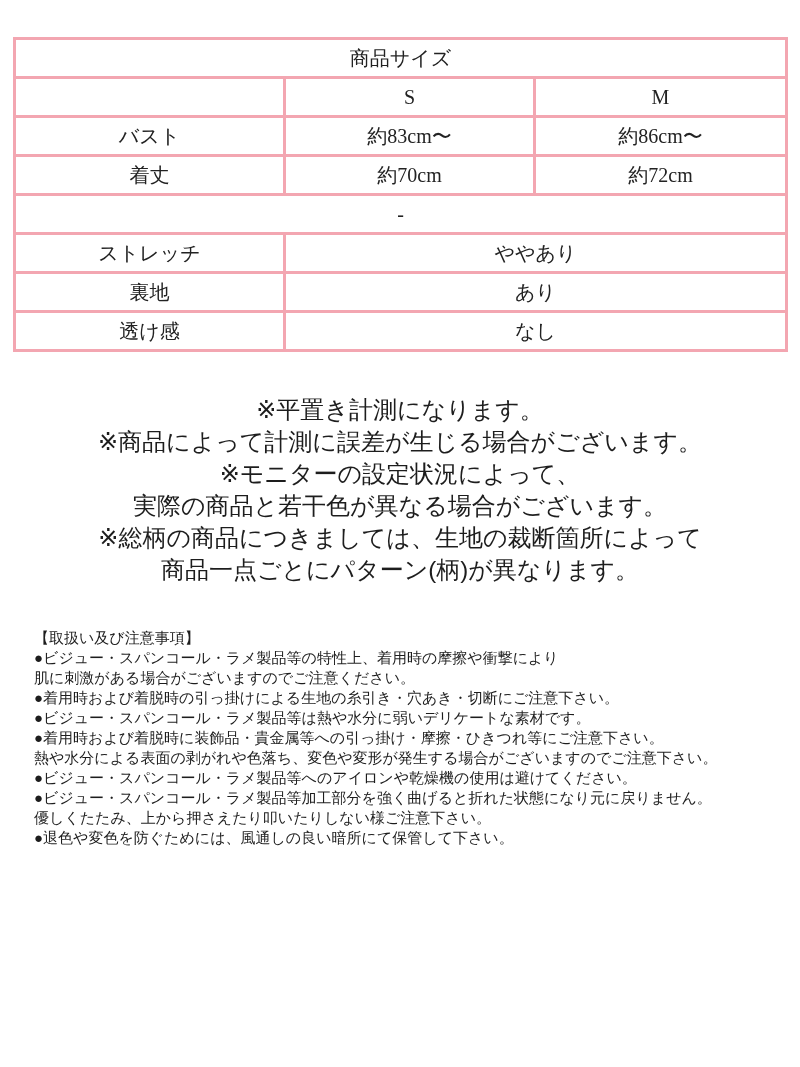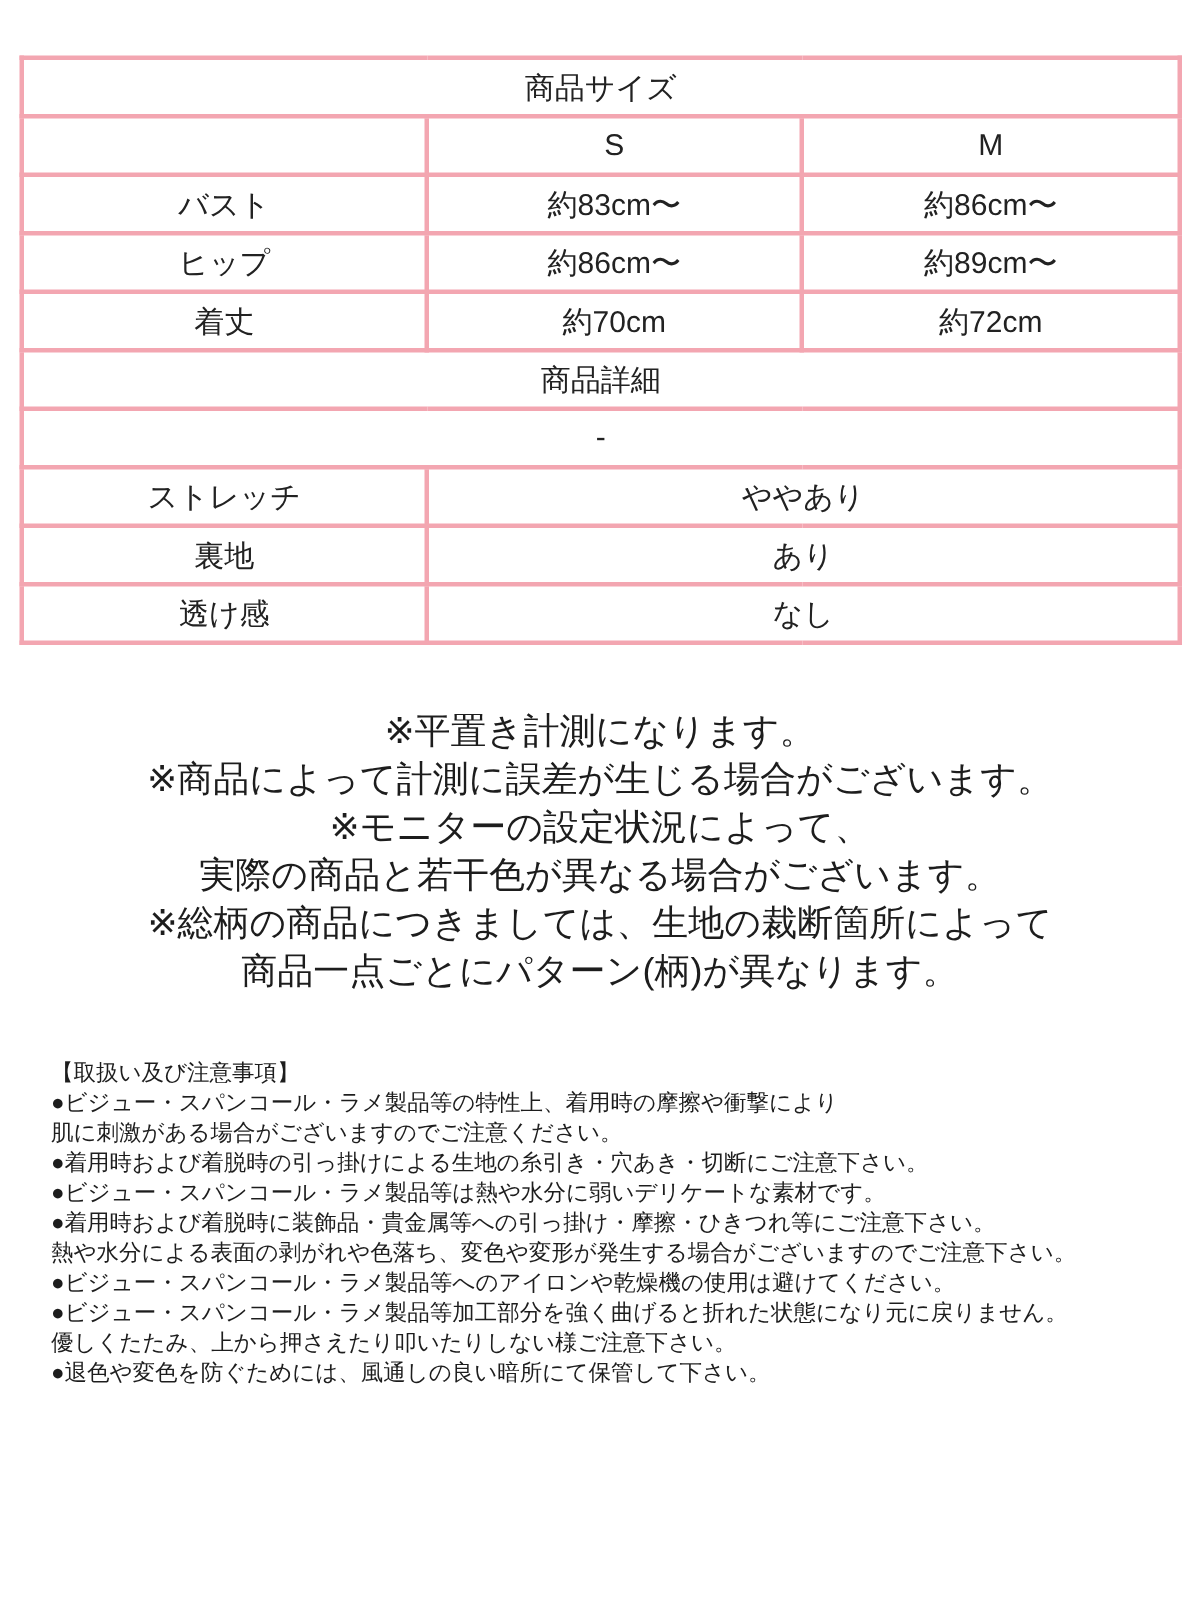--- a/index.html
+++ b/index.html
@@ -17,20 +17,21 @@
   }
   .size-table td{
     border:3px solid #f3a6b1;
     height:36px;
     text-align:center;
     vertical-align:middle;
     font-size:20px;
     padding:0;
     background:#ffffff;
     color:#222222;
+    font-family:Liberation Serif, serif;
   }
   .col-label{width:270px;}
   .col-s{width:250px;}
   .col-m{width:252px;}
   
   .notes{
     margin-top:42px;
     text-align:center;
     font-size:24px;
     line-height:32px;
@@ -64,31 +65,23 @@
       <td></td>
       <td>S</td>
       <td>M</td>
     </tr>
     <tr>
       <td>バスト</td>
       <td>約83cm〜</td>
       <td>約86cm〜</td>
     </tr>
     <tr>
-      <td>ヒップ</td>
-      <td>約86cm〜</td>
-      <td>約89cm〜</td>
-    </tr>
-    <tr>
       <td>着丈</td>
       <td>約70cm</td>
       <td>約72cm</td>
-    </tr>
-    <tr>
-      <td colspan="3">商品詳細</td>
     </tr>
     <tr>
       <td colspan="3">-</td>
     </tr>
     <tr>
       <td>ストレッチ</td>
       <td colspan="2">ややあり</td>
     </tr>
     <tr>
       <td>裏地</td>

